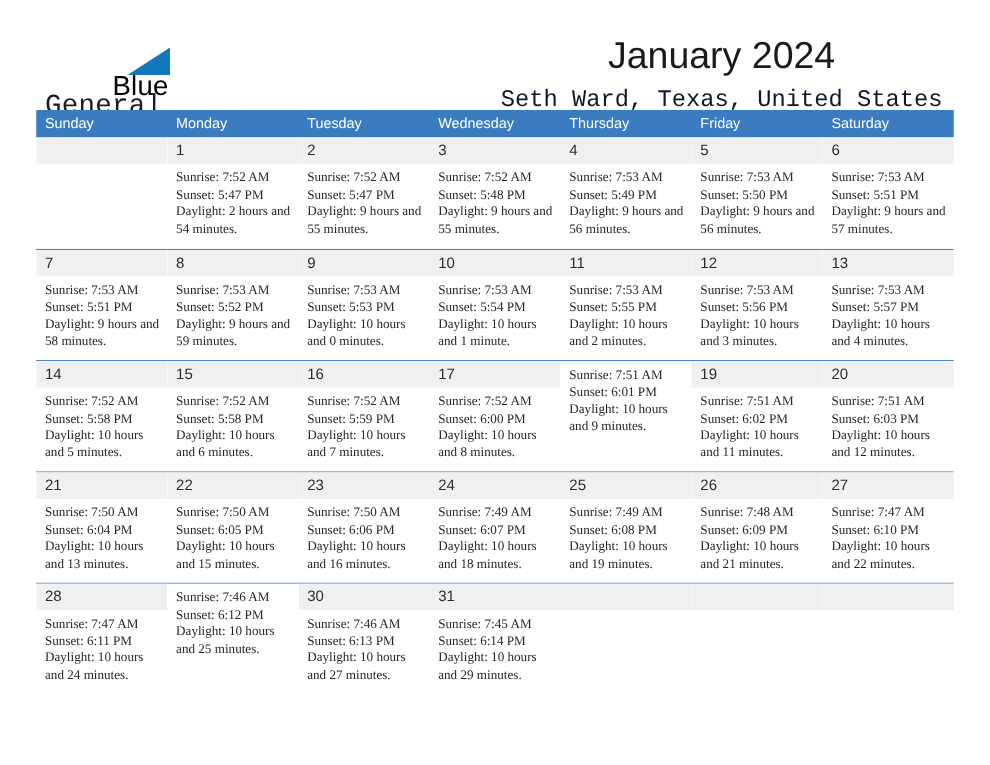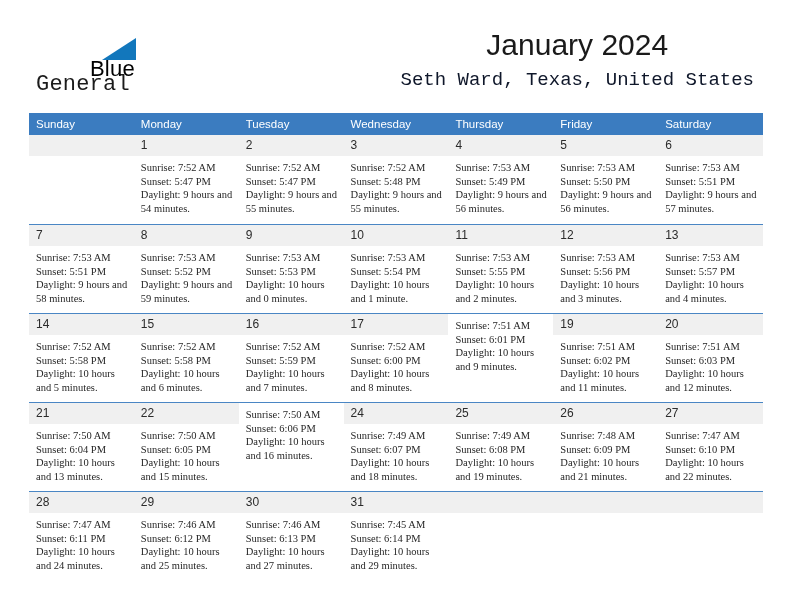--- a/index.html
+++ b/index.html
@@ -87,21 +87,21 @@
     color: #0f172a;
     line-height: 18px;
     white-space: nowrap;
     font-family: Liberation Mono, monospace;
   }
 
   
   .calendar {
     position: absolute;
     left: 29px;
-    top: 113px;
+    top: 88px;
     width: 734px;
   }
 
   .weekday-row {
     display: flex;
     width: 734px;
     height: 22px;
     background: #3b7cc0;
   }
   .weekday-cell {
@@ -201,21 +201,21 @@
           <div></div>
           <div></div>
           <div class="daylight-line"></div>
         </div>
       </div>
       <div class="day-cell">
         <div class="day-number-strip">1</div>
         <div class="day-body">
           <div>Sunrise: 7:52 AM</div>
           <div>Sunset: 5:47 PM</div>
-          <div class="daylight-line">Daylight: 9 hours and 54 minutes.</div>
+          <div class="daylight-line">Daylight: 2 hours and 54 minutes.</div>
         </div>
       </div>
       <div class="day-cell">
         <div class="day-number-strip">2</div>
         <div class="day-body">
           <div>Sunrise: 7:52 AM</div>
           <div>Sunset: 5:47 PM</div>
           <div class="daylight-line">Daylight: 9 hours and 55 minutes.</div>
         </div>
       </div>
@@ -381,20 +381,21 @@
       </div>
       <div class="day-cell">
         <div class="day-number-strip">22</div>
         <div class="day-body">
           <div>Sunrise: 7:50 AM</div>
           <div>Sunset: 6:05 PM</div>
           <div class="daylight-line">Daylight: 10 hours and 15 minutes.</div>
         </div>
       </div>
       <div class="day-cell">
+        <div class="day-number-strip">23</div>
         <div class="day-body">
           <div>Sunrise: 7:50 AM</div>
           <div>Sunset: 6:06 PM</div>
           <div class="daylight-line">Daylight: 10 hours and 16 minutes.</div>
         </div>
       </div>
       <div class="day-cell">
         <div class="day-number-strip">24</div>
         <div class="day-body">
           <div>Sunrise: 7:49 AM</div>
@@ -431,21 +432,20 @@
     <div class="week-row">
       <div class="day-cell">
         <div class="day-number-strip">28</div>
         <div class="day-body">
           <div>Sunrise: 7:47 AM</div>
           <div>Sunset: 6:11 PM</div>
           <div class="daylight-line">Daylight: 10 hours and 24 minutes.</div>
         </div>
       </div>
       <div class="day-cell">
-        <div class="day-number-strip">29</div>
         <div class="day-body">
           <div>Sunrise: 7:46 AM</div>
           <div>Sunset: 6:12 PM</div>
           <div class="daylight-line">Daylight: 10 hours and 25 minutes.</div>
         </div>
       </div>
       <div class="day-cell">
         <div class="day-number-strip">30</div>
         <div class="day-body">
           <div>Sunrise: 7:46 AM</div>

